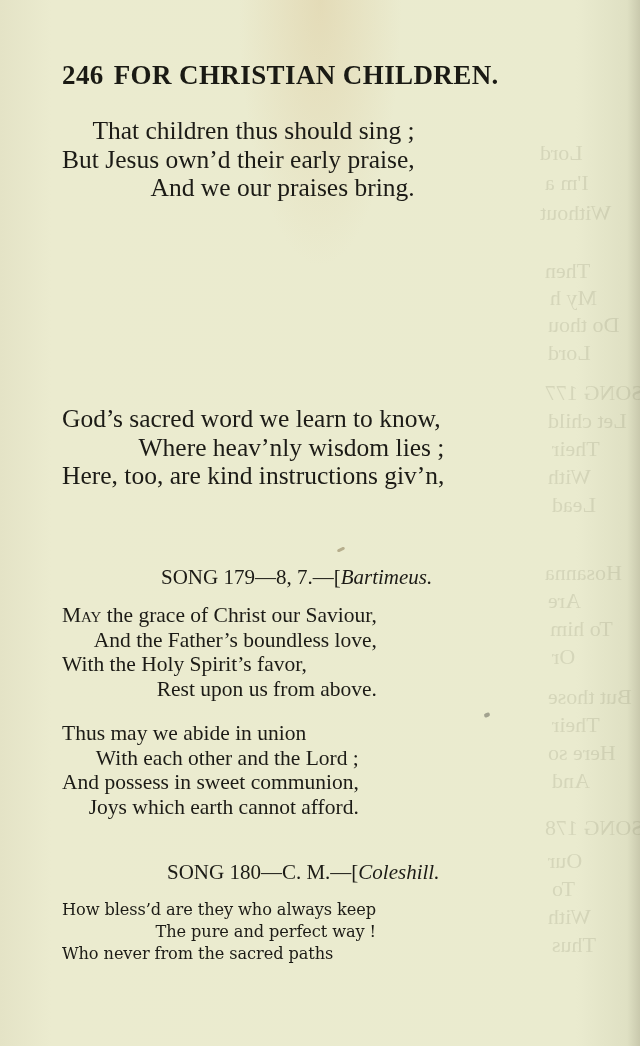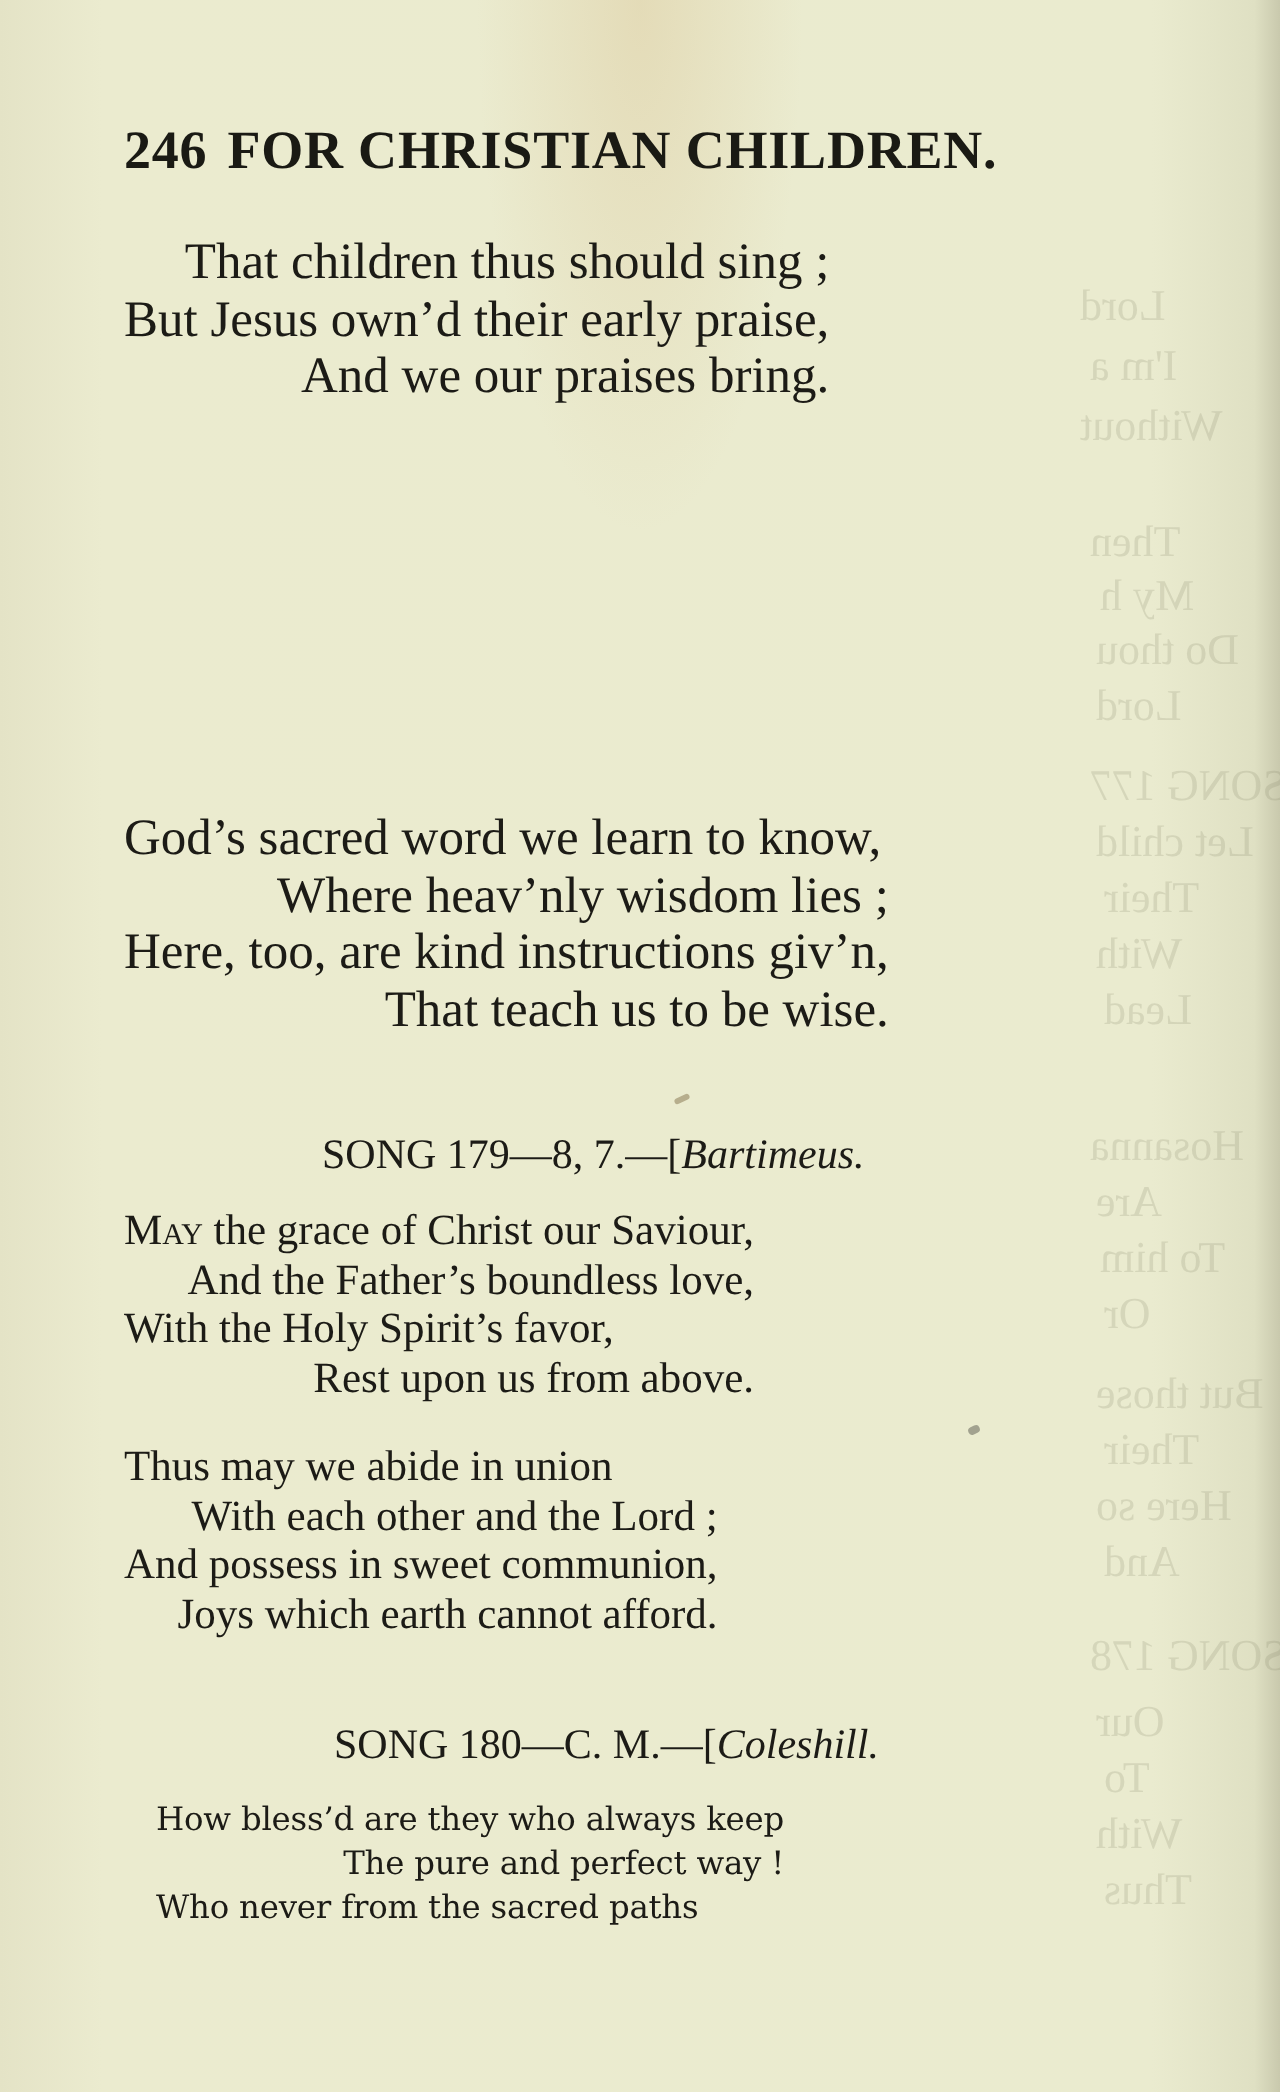--- a/index.html
+++ b/index.html
@@ -66,21 +66,20 @@
       font-size: 21.5px;
       line-height: 24.5px;
     }
     .stanza.small .line.indent { padding-left: 25px; }
 
     .stanza.tiny {
       font-family: "DejaVu Serif", serif;
       font-size: 16.2px;
       line-height: 22px;
       letter-spacing: -0.1px;
-      margin-left: 16px;
     }
     .stanza.tiny .line.indent { padding-left: 18px; }
 
     .song-heading {
       position: absolute;
       font-family: "Liberation Serif", serif;
       font-size: 21px;
       white-space: nowrap;
       color: #1c1b16;
     }
@@ -135,21 +134,20 @@
     <span class="line indent">That children thus should sing ;</span>
     <span class="line">But Jesus own’d their early praise,</span>
     <span class="line indent">And we our praises bring.</span>
   </div>
 
 
   <div class="stanza" style="top:405px;">
     <span class="line">God’s sacred word we learn to know,</span>
     <span class="line indent">Where heav’nly wisdom lies ;</span>
     <span class="line">Here, too, are kind instructions giv’n,</span>
-    <span class="line indent">That teach us to be wise.</span>
   </div>
 
   <div class="mark" style="left:337px; top:548px;"></div>
 
   <div class="song-heading" style="left:161px; top:565px;">
     <span>SONG 179—8, 7.—[</span><span class="tune">Bartimeus.</span>
   </div>
 
   <div class="stanza small" style="top:603px;">
     <span class="line"><span class="smallcaps-first">May</span><span> the grace of Christ our Saviour,</span></span>

